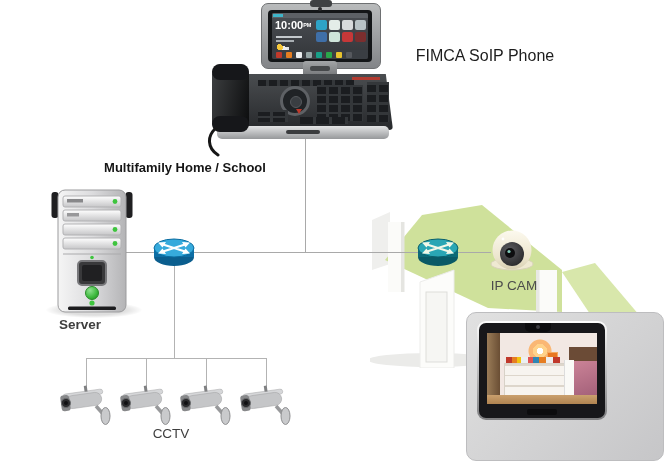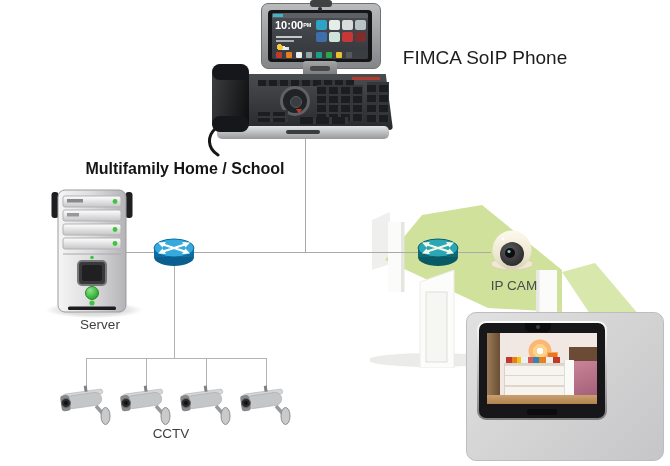--- a/index.html
+++ b/index.html
@@ -1,23 +1,23 @@
 <!DOCTYPE html>
 <html><head>
 <meta charset="utf-8">
 <style>
   html,body{margin:0;padding:0;background:#fff;}
   .canvas{position:relative;width:670px;height:466px;background:#ffffff;overflow:hidden;
           font-family:"Liberation Sans","DejaVu Sans",sans-serif;}
   .abs{position:absolute;}
   .line{position:absolute;background:#a9a9a9;z-index:1;}
   .busline{position:absolute;background:#b3b3b3;z-index:1;}
-  .sec-title{position:absolute;z-index:6;font-size:16px;font-weight:600;color:#151515;text-align:center;}
+  .sec-title{position:absolute;z-index:6;font-size:13px;font-weight:600;color:#151515;text-align:center;}
   .dev-label{position:absolute;z-index:6;font-size:13.5px;color:#3e3e3e;text-align:center;}
-  .fimca{position:absolute;z-index:6;font-size:19px;font-weight:500;color:#1d1d1d;text-align:center;line-height:1.25;}
+  .fimca{position:absolute;z-index:6;font-size:16px;font-weight:500;color:#1d1d1d;text-align:center;line-height:1.25;}
   
   .cloud{position:absolute;left:237px;top:185px;width:136px;height:136px;border-radius:50%;z-index:2;
     background:radial-gradient(circle,#f2d84b 0%,#f2d84b 45%,#f5e076 57%,#f9eca6 68%,#fcf5d0 79%,rgba(255,252,240,0) 89%);
     display:flex;flex-direction:column;align-items:center;justify-content:center;padding-bottom:8px;box-sizing:border-box;}
   .cloud span{font-size:15px;font-weight:600;color:#3a9a3d;line-height:1.3;}
   
   .ph{z-index:4;}
   .screen-frame{left:261px;top:3px;width:118px;height:64px;background:linear-gradient(180deg,#b9bbbc,#838588);
     border:1px solid #6e7072;border-radius:7px;}
   .frame-clip{left:310px;top:0;width:22px;height:7px;background:#3f4143;border-radius:3px;z-index:5;}
@@ -338,17 +338,17 @@
     <div class="dresser"></div>
     <div class="sidepanel"></div>
     <div class="floor"></div>
   </div>
   <div class="abs speaker"></div>
 
   <div class="sec-title" style="left:55px;top:160px;width:260px;">Multifamily Home / School</div>
   <div class="fimca" style="left:350px;top:46px;width:270px;">
     <div>FIMCA SoIP Phone</div>
   </div>
-  <div class="dev-label" style="left:60px;top:317px;width:80px;">Server</div>
+  <div class="dev-label" style="left:40px;top:317px;width:80px;font-weight:bold;">Server</div>
   <div class="dev-label" style="left:474px;top:278px;width:80px;color:#4c4c4c;">IP CAM</div>
   <div class="dev-label" style="left:131px;top:426px;width:80px;">CCTV</div>
 
 </div>
 
 </body></html>

